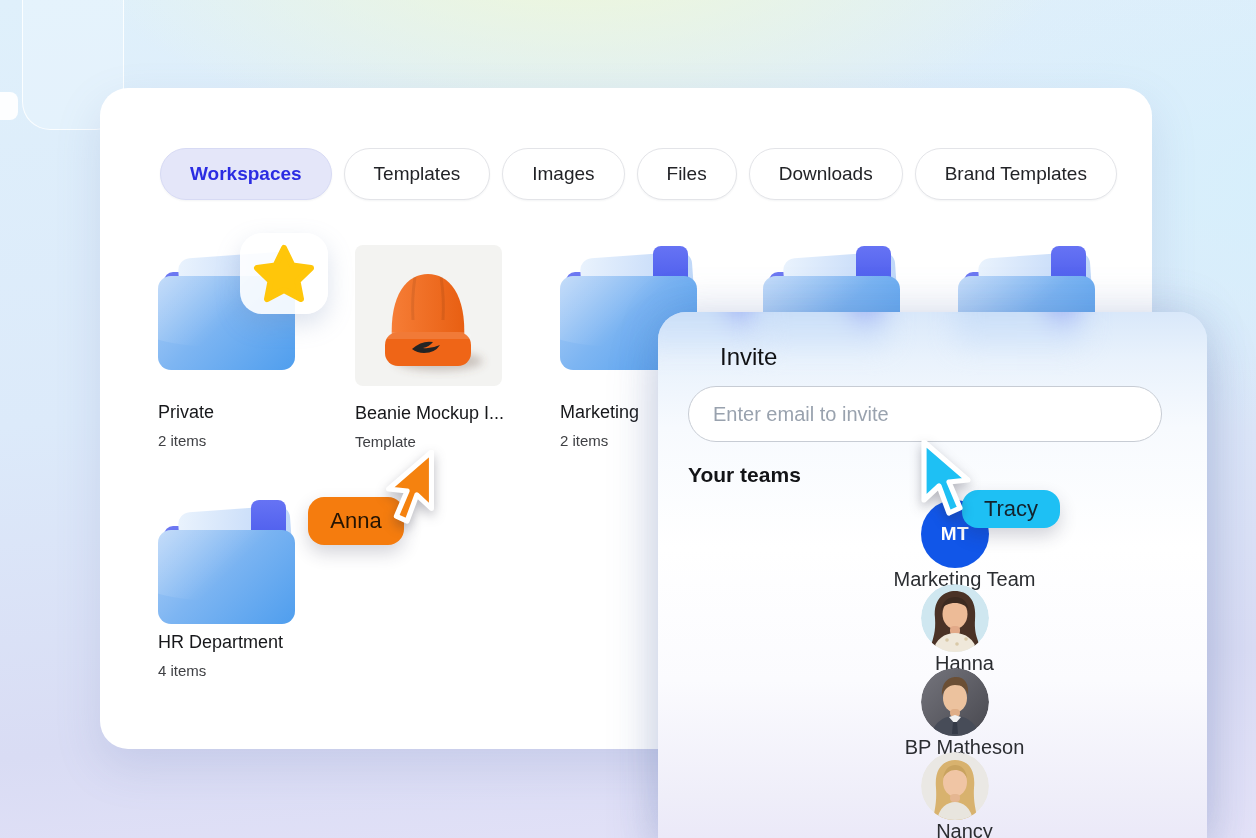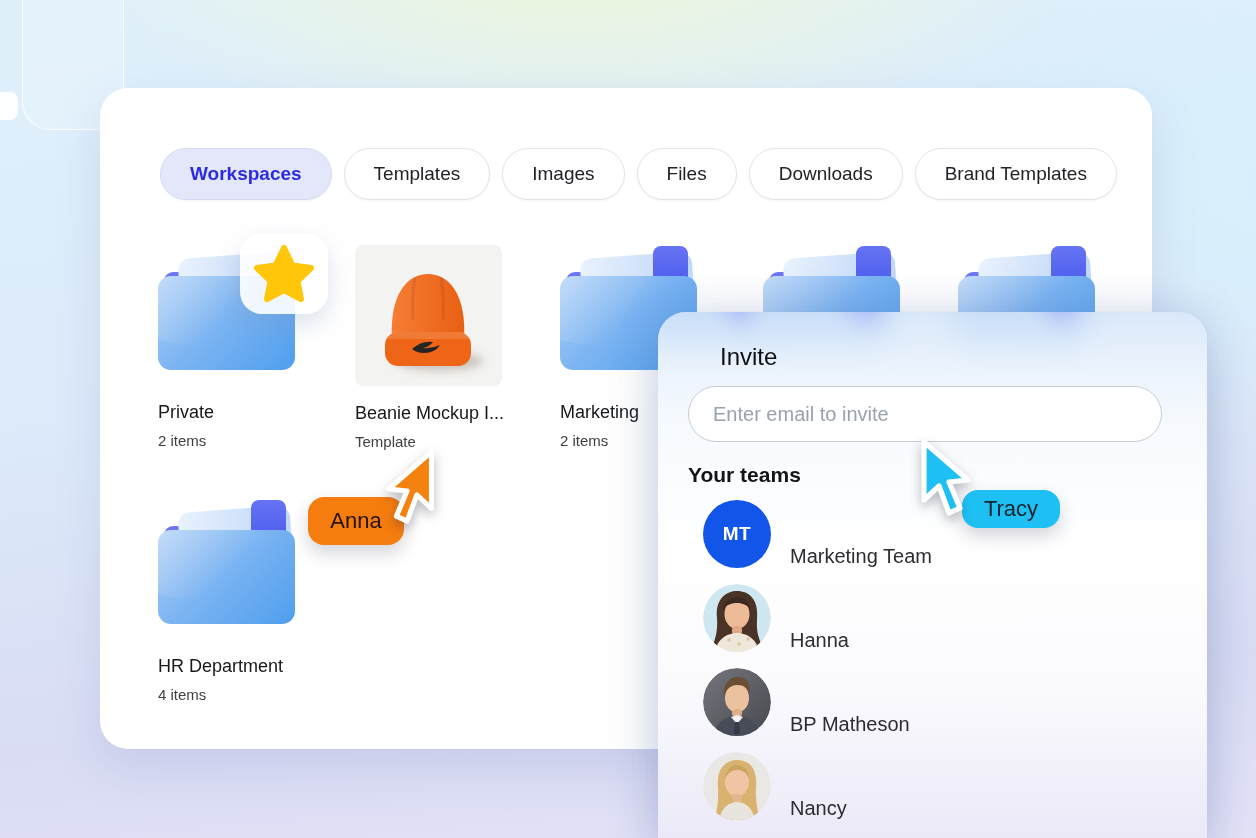--- a/index.html
+++ b/index.html
@@ -68,22 +68,22 @@
     background:
       radial-gradient(34px 56px at 82% 28%, rgba(90,103,240,.85), rgba(90,103,240,0) 65%),
       linear-gradient(#b3d0f4,#d9e8fb); }
   .panel-title { position:absolute; left:30px; top:31px; font-size:24px; font-weight:400; color:#101114;margin-left:32px; }
   .invite-input { position:absolute; left:30px; top:74px; width:474px; height:56px;
     border-radius:28px; border:1.5px solid #c7ccd4; background:#fff; outline:none;
     padding:0 24px; font-size:20px; color:#222; font-family:"Liberation Sans", sans-serif; }
   .invite-input::placeholder { color:#99a2ae; }
   .section-title { position:absolute; left:30px; top:151px; font-size:21px; font-weight:700; color:#131417; }
   .rows { position:absolute; left:0; top:188px; width:100%; }
-  .member-row { display:flex; align-items:flex-end; padding-left:45px; height:68px;
-    margin-bottom:16px; cursor:pointer; }
+  .member-row { display:flex; align-items:center; padding-left:45px; height:68px;
+    margin-bottom:16px; cursor:pointer;flex-direction:column; }
   .member-name { margin-left:19px; font-size:20px; color:#2b2d31; }
   .avatar { width:68px; height:68px; border-radius:50%; flex:0 0 68px; overflow:hidden; }
   .avatar.mt { background:#1156e8; display:flex; align-items:center; justify-content:center;
     color:#fff; font-size:19px; font-weight:700; letter-spacing:.5px; }
 
   
   .cursor { position:absolute; filter:drop-shadow(0 5px 6px rgba(40,40,60,.32)); }
   .cursor-label { position:absolute; display:flex; align-items:center; justify-content:center;
     border-radius:16px; font-size:22px; font-weight:500;
     box-shadow:0 8px 18px rgba(40,40,70,.20); }
@@ -180,21 +180,21 @@
       </div>
     </div>
 
     <div class="tile" style="left:58px; top:412px;">
       <div class="folder">
         <span class="f-backtab"></span>
         <span class="f-flap"></span>
         <span class="f-bookmark"></span>
         <span class="f-body"></span>
       </div>
-      <div class="tile-name" style="margin-top:24px;">HR Department</div>
+      <div class="tile-name" style="">HR Department</div>
       <div class="tile-meta">4 items</div>
     </div>
 
   </div>
 
   <div class="panel">
     <div class="smudge" style="left:-24px;"></div>
     <div class="smudge" style="left:100px;"></div>
     <div class="smudge" style="left:296px;"></div>
 

